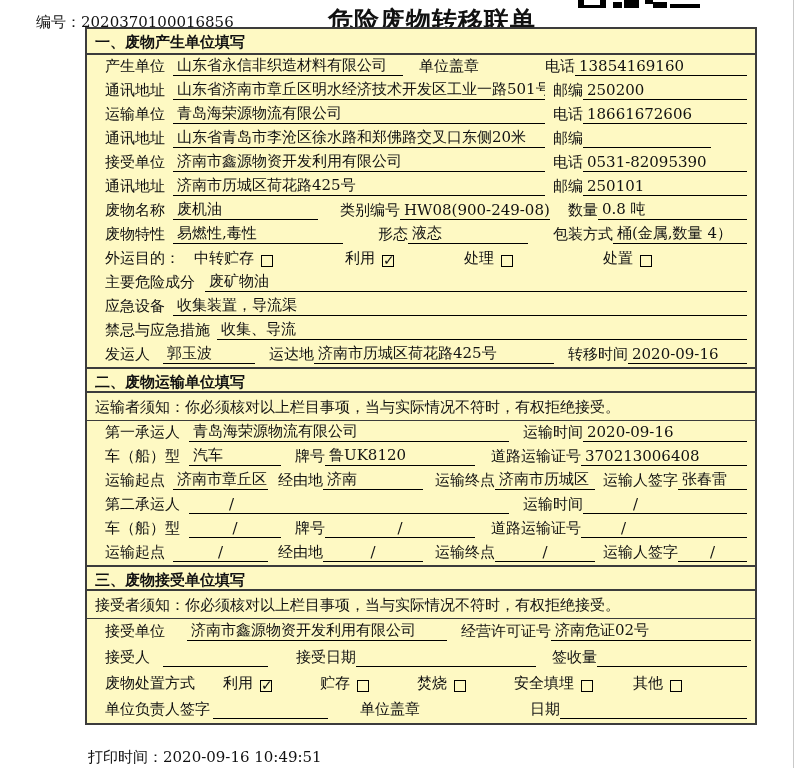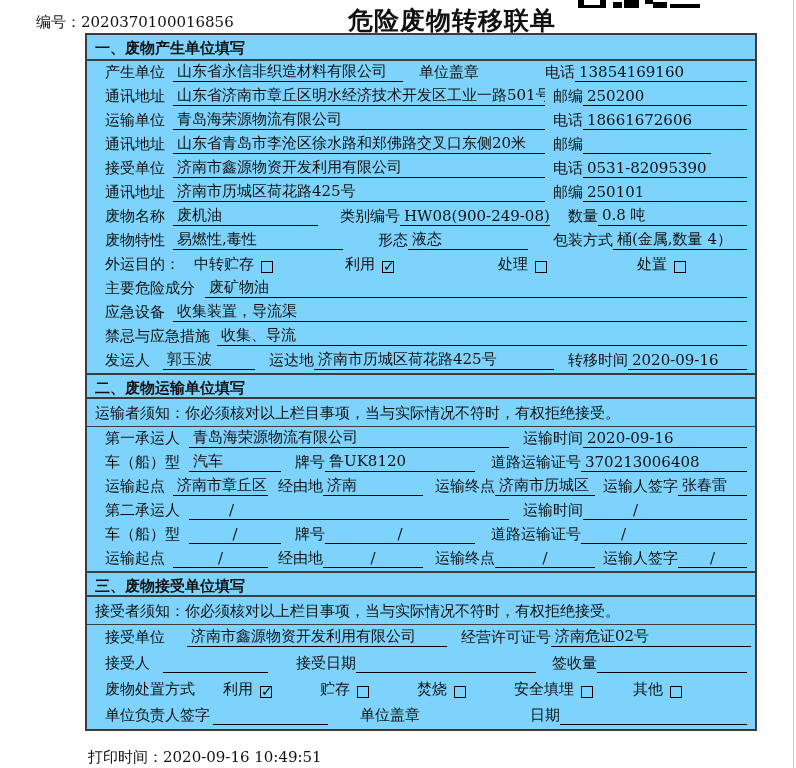--- a/index.html
+++ b/index.html
@@ -6,23 +6,23 @@
   html,body { width:796px; height:768px; background:#ffffff; }
   body {
     font-family:"DejaVu Serif","Liberation Serif",serif;
     color:#111; font-size:15px; position:relative; overflow:hidden;
   }
   .page-edge { position:absolute; top:0; right:2px; width:1px; height:100%; background:#c9c9c9; }
   .qr { position:absolute; left:575px; top:0; }
   .doc-number { position:absolute; left:36px; top:13px; font-size:15px; white-space:nowrap; }
   .title {
     position:absolute; left:328px; top:4px; font-size:25px; font-weight:bold;
-    font-family:Liberation Serif, serif; letter-spacing:1px; white-space:nowrap;margin-left:20px;
-  }
-  .form { position:absolute; left:85px; top:33px; width:672px; border:2px solid #3c3c3c; background:#7dd3fc; }
+    font-family:Liberation Serif, serif; letter-spacing:1px; white-space:nowrap;
+  }
+  .form { position:absolute; left:85px; top:27px; width:672px; border:2px solid #3c3c3c; background:#fef9c3; }
   .sec-h {
     font-family:"DejaVu Sans","Liberation Sans",sans-serif;
     font-weight:bold; font-size:15px; height:26px; padding:4px 8px 2px;
     border-bottom:2px solid #3c3c3c; white-space:nowrap;
   }
   .sec-top { border-top:2px solid #3c3c3c; }
   .notice { height:28px; padding:5px 8px 5px; border-bottom:1.5px solid #3c3c3c; white-space:nowrap; }
   .r { display:flex; align-items:flex-end; height:24px; padding:0 8px 3px 18px; }
   .r3 { height:26px; padding-bottom:4px; }
   .lbl { white-space:nowrap; flex:0 0 auto; }
@@ -130,21 +130,21 @@
   <div class="r">
     <span class="lbl">外运目的：</span>
     <span class="opt" style="margin-left:14px">
       <span class="lbl">中转贮存</span>
       <span class="cb"></span>
     </span>
     <span class="opt" style="margin-left:72px">
       <span class="lbl">利用</span>
       <span class="cb checked"></span>
     </span>
-    <span class="opt" style="margin-left:104px">
+    <span class="opt" style="margin-left:70px">
       <span class="lbl">处理</span>
       <span class="cb"></span>
     </span>
     <span class="opt" style="margin-left:90px">
       <span class="lbl">处置</span>
       <span class="cb"></span>
     </span>
   </div>
 
   <div class="r">

